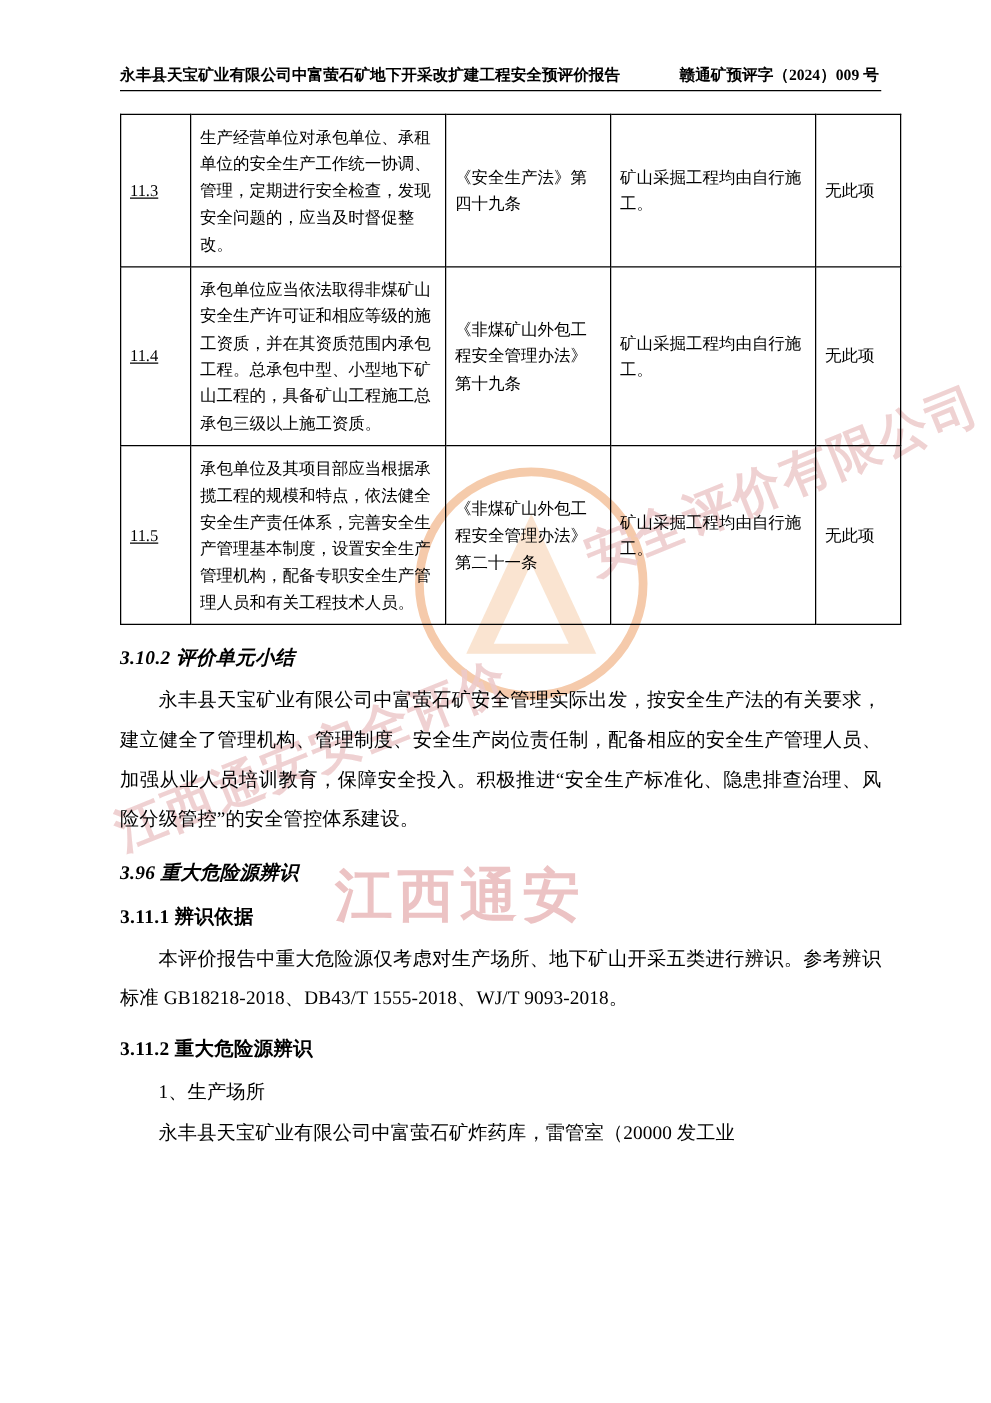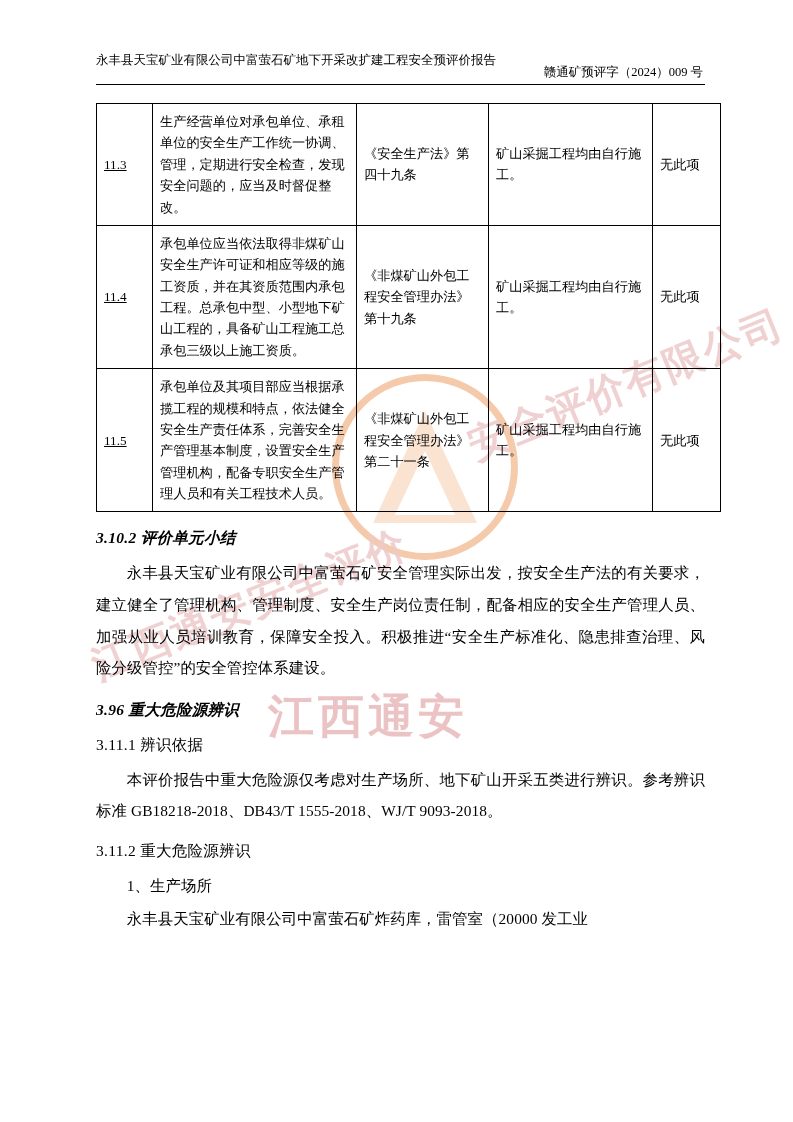--- a/index.html
+++ b/index.html
@@ -101,29 +101,29 @@
 
   .content {
     position: relative;
     z-index: 1;
   }
 
   
   .header {
     display: flex;
     justify-content: space-between;
-    align-items: flex-start;
+    align-items: center;
     font-size: 12.5px;
-    font-weight: normal;
+    font-weight: bold;
     padding-bottom: 3px;
     border-bottom: 1.3px solid #000;
     letter-spacing: 0px;
   }
   .header-left { white-space: nowrap; }
-  .header-right { white-space: nowrap; padding-right: 2px; margin-top: 12px; }
+  .header-right { white-space: nowrap; padding-right: 2px; }
 
   
   table.doc-table {
     border-collapse: collapse;
     width: 100%;
     margin-top: 18px;
     table-layout: fixed;
   }
   table.doc-table td {
     border: 1px solid #000;
@@ -149,21 +149,21 @@
   
   h2.sec {
     font-size: 15.5px;
     font-weight: bold;
     margin: 16px 0 8px 0;
     letter-spacing: 0.3px;
     font-style: italic;
   }
   h3.sec {
     font-size: 15.5px;
-    font-weight: normal;
+    font-weight: bold;
     margin: 14px 0 8px 0;
     letter-spacing: 0.3px;
   }
   p.body {
     font-size: 15.4px;
     line-height: 2.05;
     margin: 0;
     text-align: justify;
     text-justify: inter-ideograph;
     text-indent: 2em;

